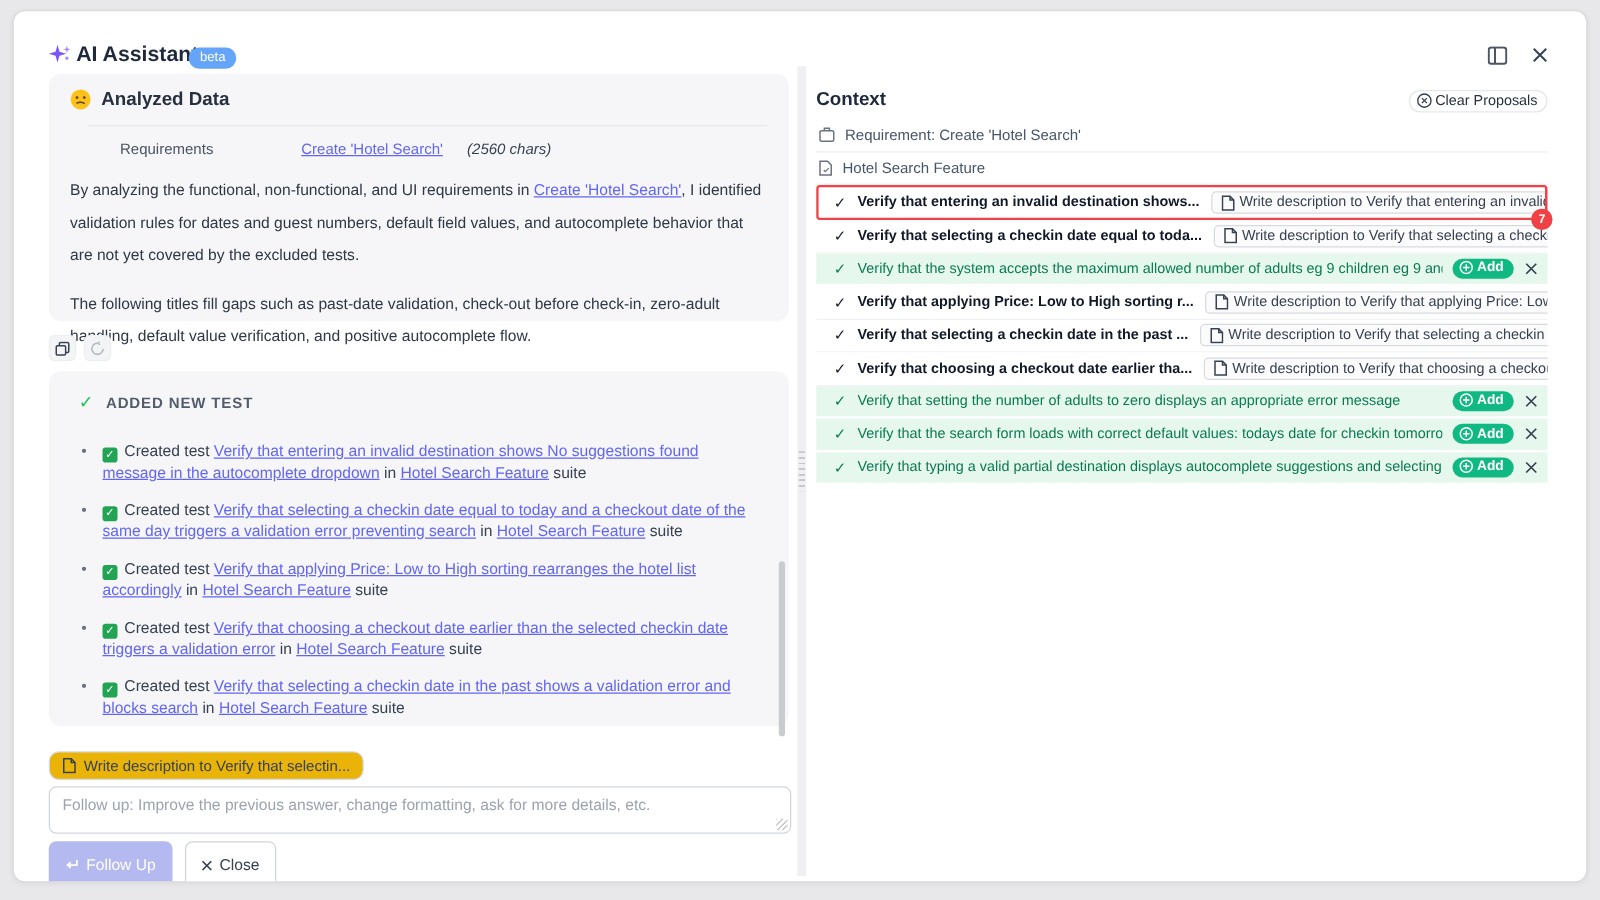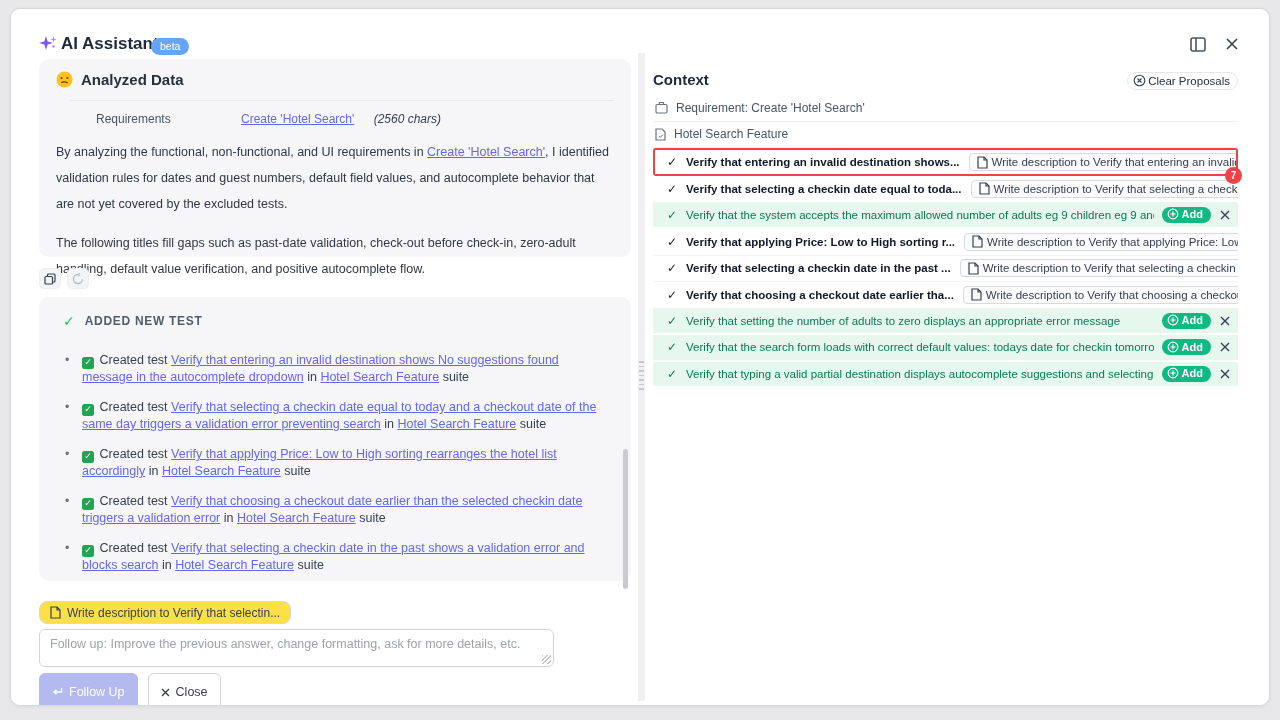--- a/index.html
+++ b/index.html
@@ -36,23 +36,23 @@
   .added-label { font-size:12px; letter-spacing:.7px; color:#525c6b; font-weight:bold; }
   .blist { margin-top:23px; }
   .bitem { display:flex; margin:0 0 13px 6px; font-size:12.5px; line-height:17px; color:#374151; }
   .bullet { width:17px; color:#6b7280; flex:none; }
   .bitem-text { flex:1; }
   .emoji-check { display:inline-flex; width:12px; height:12px; background:#23a455; color:#fff;
     border-radius:2.5px; font-size:9px; align-items:center; justify-content:center;
     vertical-align:-1px; margin-right:2px; }
 
   .chip-big { left:28px; top:592px; height:23px; display:inline-flex; align-items:center; gap:6px;
-    background:#fde047; border:1px solid #d6d9de; border-radius:8px; padding:0 10px;
+    background:#eab308; border:1px solid #d6d9de; border-radius:8px; padding:0 10px;
     font-size:12px; color:#374151; cursor:pointer; }
-  .followup-box { left:28px; top:620px; width:515px; height:38px; background:#fff;
+  .followup-box { left:28px; top:620px; width:594px; height:38px; background:#fff;
     border:1px solid #d1d5db; border-radius:6px; padding:7px 10px; font-size:12.5px;
     color:#9ca3af; }
   .resize-grip { right:2px; bottom:2px; width:9px; height:9px;
     background:repeating-linear-gradient(-45deg,transparent 0 2px,#c8cacd 2px 3.2px); }
   .btn-row { left:28px; top:664px; display:flex; gap:10px; }
   .btn { height:38px; display:inline-flex; align-items:center; gap:6px; border-radius:6px;
     font-size:12.5px; padding:0 12px; cursor:pointer; }
   .btn-followup { background:#b4b9ef; color:#fff; border:1px solid #b4b9ef; }
   .btn-close { background:#fff; color:#374151; border:1px solid #d1d5db; }
 

